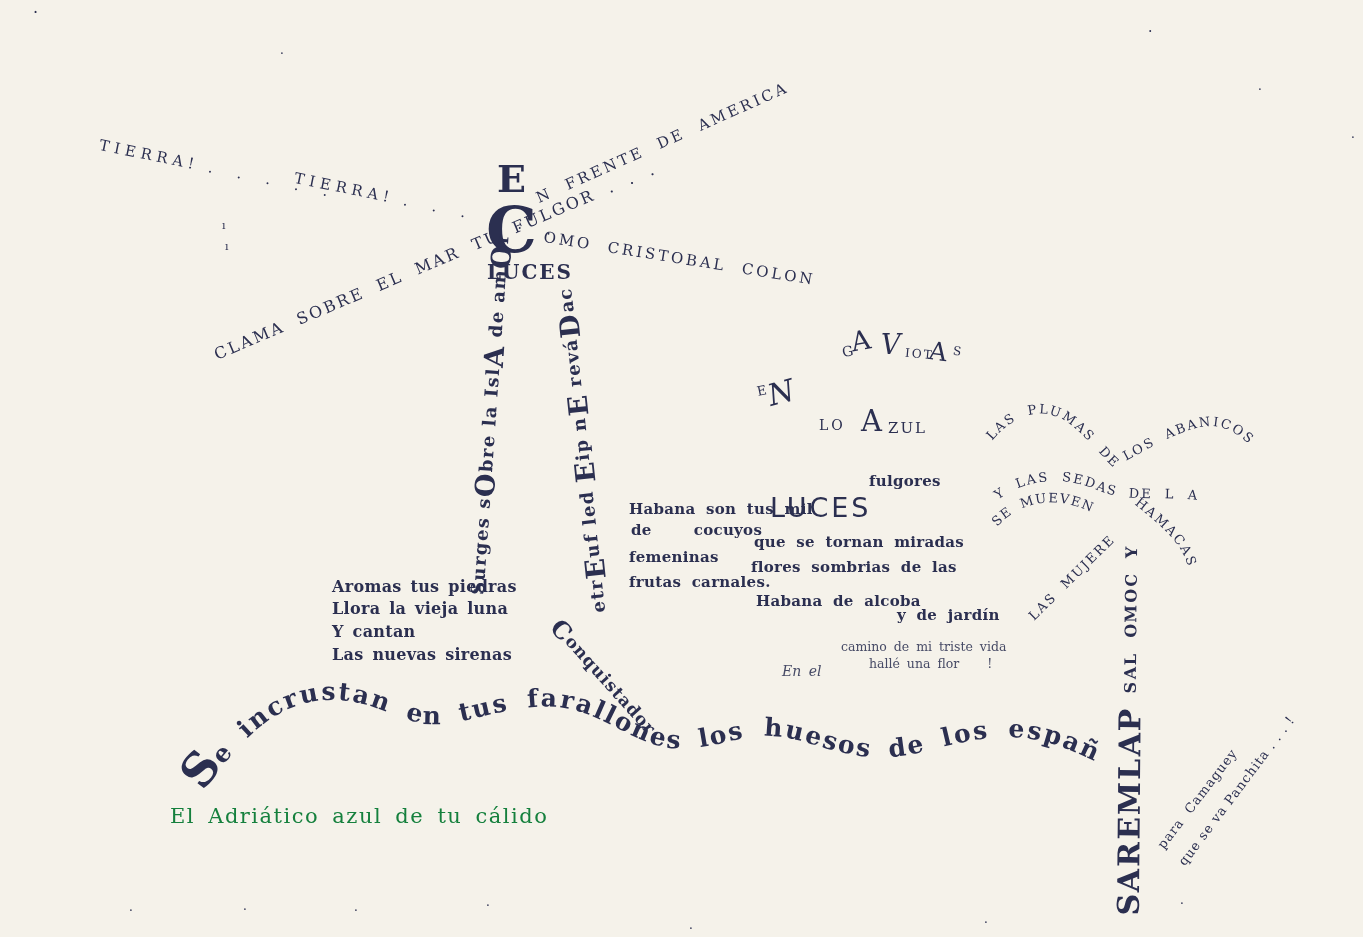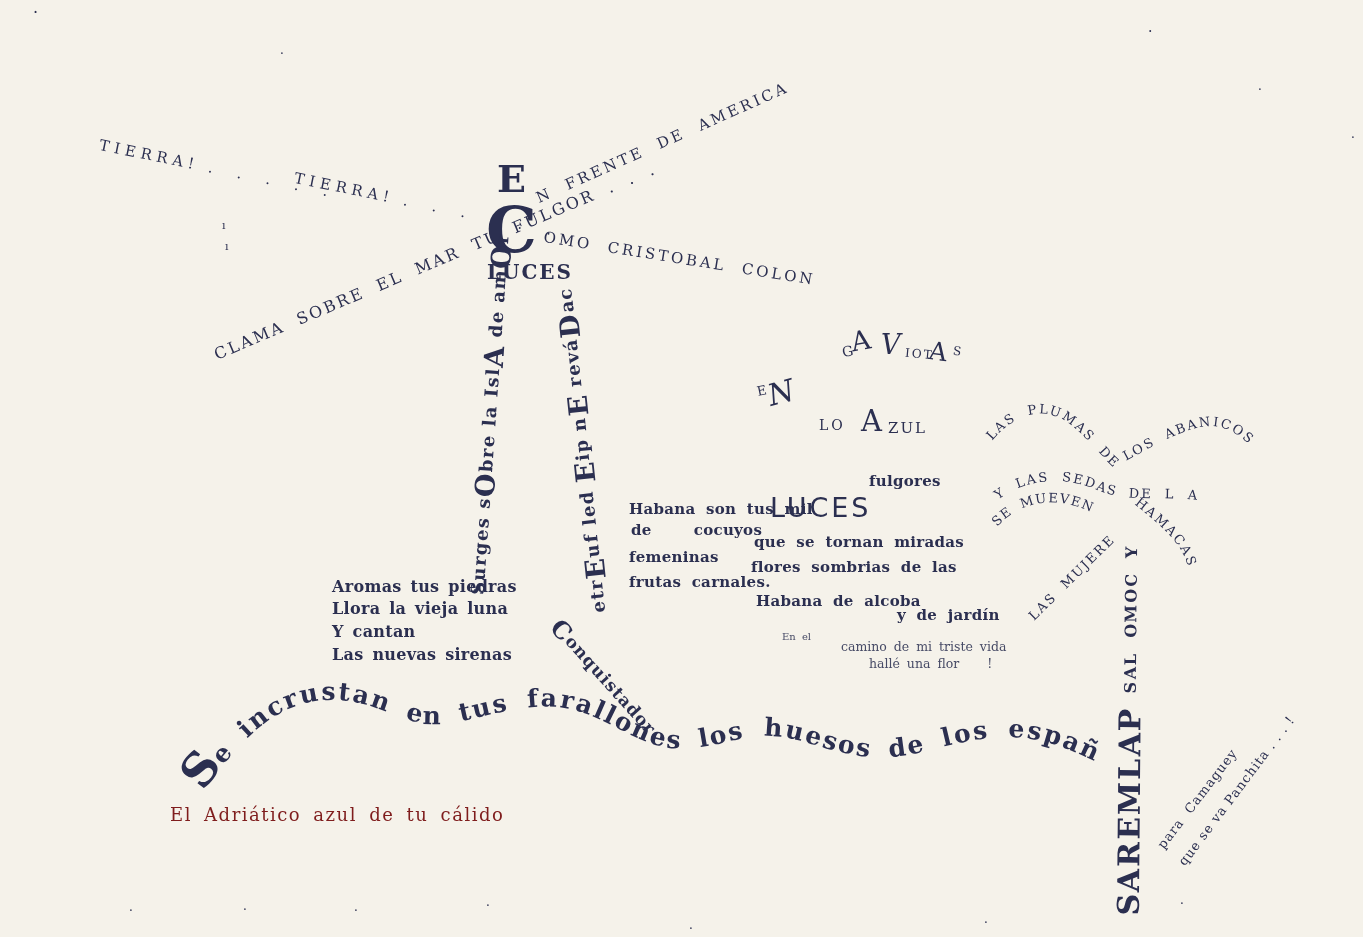--- a/index.html
+++ b/index.html
@@ -28,22 +28,22 @@
   .luces{font-family:"DejaVu Sans","Liberation Sans",sans-serif;font-weight:400;
          font-size:27px;letter-spacing:3px;}
   .piedras-line{font-size:16px;font-weight:bold;word-spacing:3px;letter-spacing:0.3px;}
   .overlay{position:absolute;left:0;top:0;pointer-events:none;}
   .frond{font-family:"DejaVu Serif",serif;font-size:13px;letter-spacing:2px;
          word-spacing:6px;fill:var(--ink);}
   .frond-tight{letter-spacing:1.5px;word-spacing:4px;}
   .wave-initial{font-family:"DejaVu Serif",serif;font-weight:bold;font-size:46px;fill:var(--ink);}
   .wave-rest{font-family:"DejaVu Serif",serif;font-weight:bold;font-size:25px;
              letter-spacing:2.2px;word-spacing:7px;fill:var(--ink);}
-  .bottomline{display:flex;gap:32px;font-size:18px;letter-spacing:1.5px;
-              word-spacing:5px;color:#7f1d1d;}
+  .bottomline{display:flex;gap:32px;font-size:21px;letter-spacing:1.5px;
+              word-spacing:5px;color:#15803d;}
   .dedication{font-size:13px;letter-spacing:1px;}
 </style>
 </head>
 <body>
 
 <div class="page">
 
   <div class="t caps" style="left:101px;top:138px;transform:rotate(11.5deg);">TIERRA! .  .  .  .  .</div>
   <div class="t caps" style="left:296px;top:171px;transform:rotate(11.5deg);">TIERRA! .  .  .  .  .  .</div>
 
@@ -137,21 +137,21 @@
   <div class="t habana" style="left:629px;top:502px;">Habana son tus mil</div>
   <div class="t luces" style="left:770px;top:494px;">LUCES</div>
   <div class="t habana" style="left:869px;top:474px;">fulgores</div>
   <div class="t habana" style="left:631px;top:523px;">de    cocuyos</div>
   <div class="t habana" style="left:754px;top:535px;">que se tornan miradas</div>
   <div class="t habana" style="left:629px;top:550px;">femeninas</div>
   <div class="t habana" style="left:751px;top:560px;">flores sombrias de las</div>
   <div class="t habana" style="left:629px;top:575px;">frutas carnales.</div>
   <div class="t habana" style="left:756px;top:594px;">Habana de alcoba</div>
   <div class="t habana" style="left:897px;top:608px;">y de jardín</div>
-  <div class="t habana-small" style="left:782px;top:632px;font-size:10px;">En el</div>
+  <div class="t habana-small" style="left:782px;top:664px;font-size:14px;font-style:italic;">En el</div>
   <div class="t habana-small" style="left:841px;top:641px;">camino de mi triste vida</div>
   <div class="t habana-small" style="left:869px;top:658px;text-align:center;">hallé una flor    !</div>
 
   <div class="t piedras-line" style="left:332px;top:579px;">Aromas tus piedras</div>
   <div class="t piedras-line" style="left:332px;top:601px;">Llora la vieja luna</div>
   <div class="t piedras-line" style="left:332px;top:624px;">Y cantan</div>
   <div class="t piedras-line" style="left:332px;top:647px;">Las nuevas sirenas</div>
 
   <div class="t bottomline" style="left:170px;top:806px;">
     <span>El Adriático azul de tu cálido</span>

